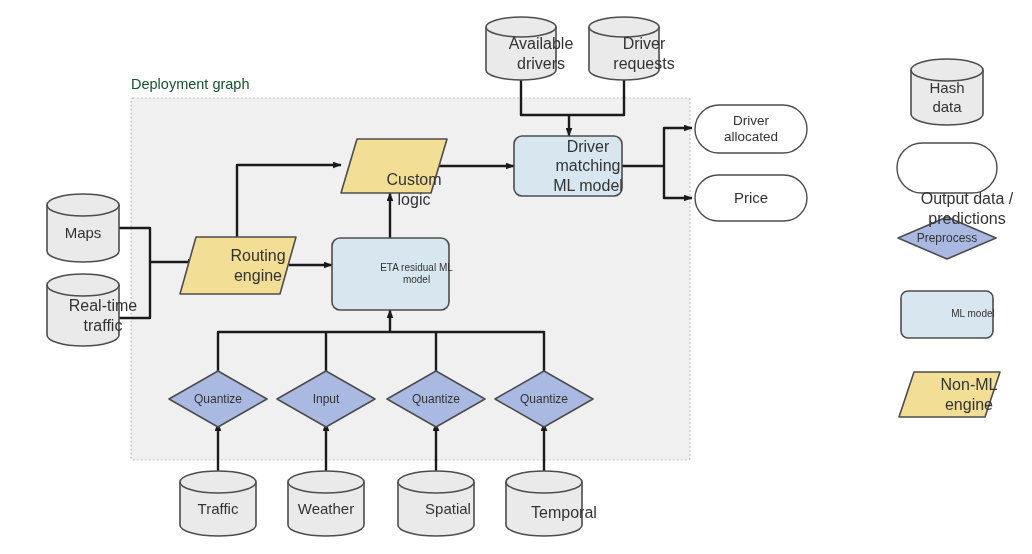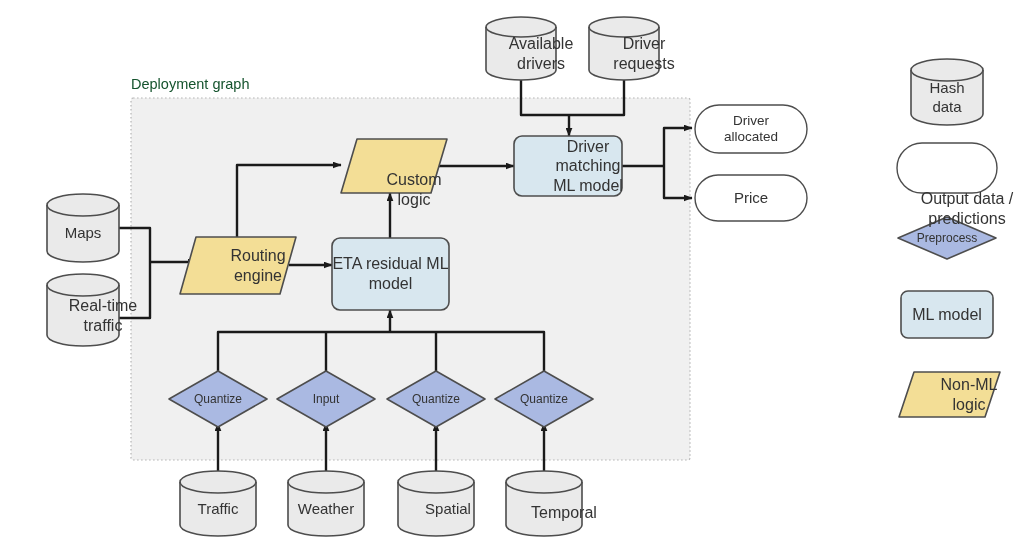--- a/index.html
+++ b/index.html
@@ -26,21 +26,21 @@
     text-align: center;
     color: #333333;
     line-height: 1.22;
     pointer-events: none;
     white-space: pre-line;
     display: flex;
     align-items: center;
     justify-content: center;
   }
   .lbl-13 { font-size: 13.5px; }
-  .lbl-12 { font-size: 16px; }
+  .lbl-12 { font-size: 10px; padding-left: 26px; }
   .lbl-11 { font-size: 16px; padding-left: 20px; }
   .lbl-10 { font-size: 12px; text-align: right; }
   .lbl-15 { font-size: 15px; }
   .group-title {
     position: absolute;
     font-size: 14.5px;
     color: #14532d;
   }
 </style>
 </head>
@@ -240,13 +240,13 @@
 data</div>
 
 <div class="node-label lbl-11" style="left:897px; top:143px; width:100px; height:50px;margin-top:41px;">Output data /
 predictions</div>
 
 <div class="node-label lbl-10" style="left:907px; top:226px; width:80px; height:24px;">Preprocess</div>
 
 <div class="node-label lbl-12" style="left:901px; top:291px; width:92px; height:47px;">ML model</div>
 
 <div class="node-label lbl-11" style="left:906px; top:372px; width:86px; height:45px;">Non-ML
-logic</div>
+engine</div>
 
 </body></html>

